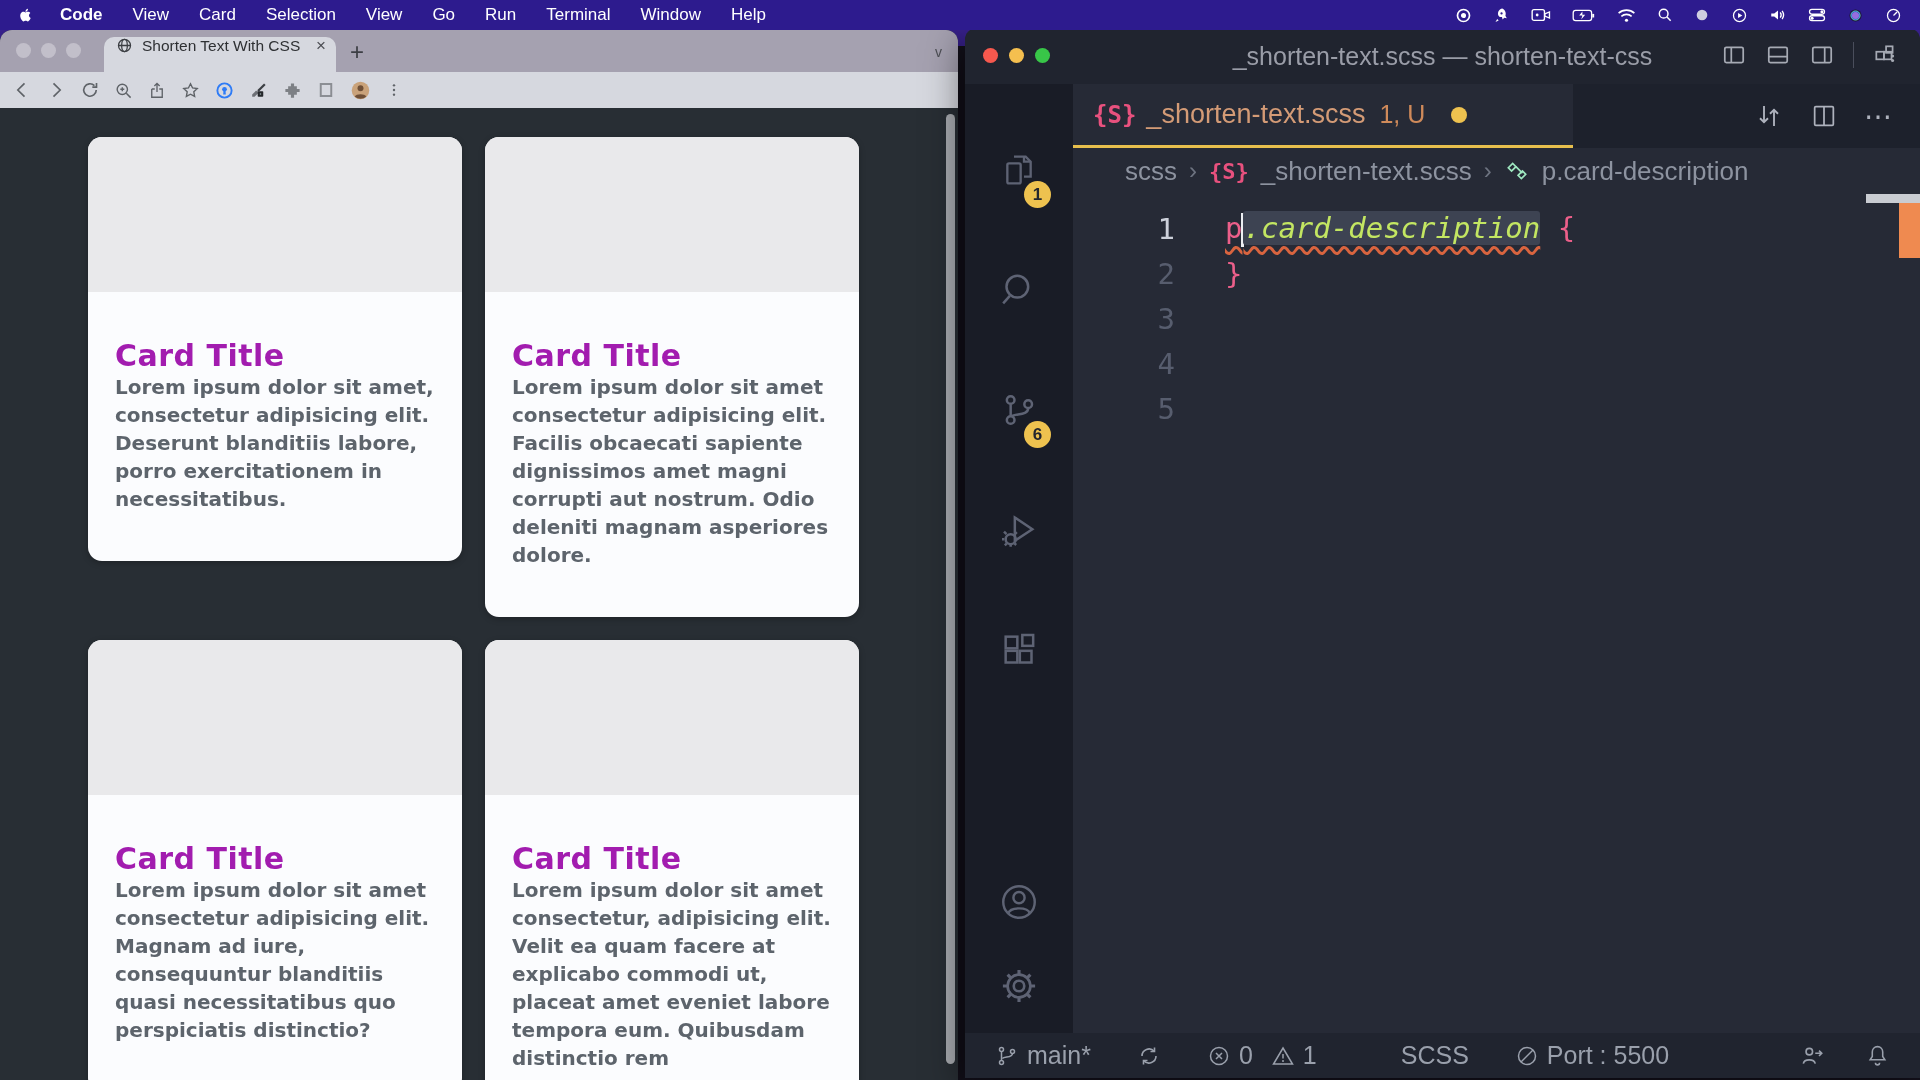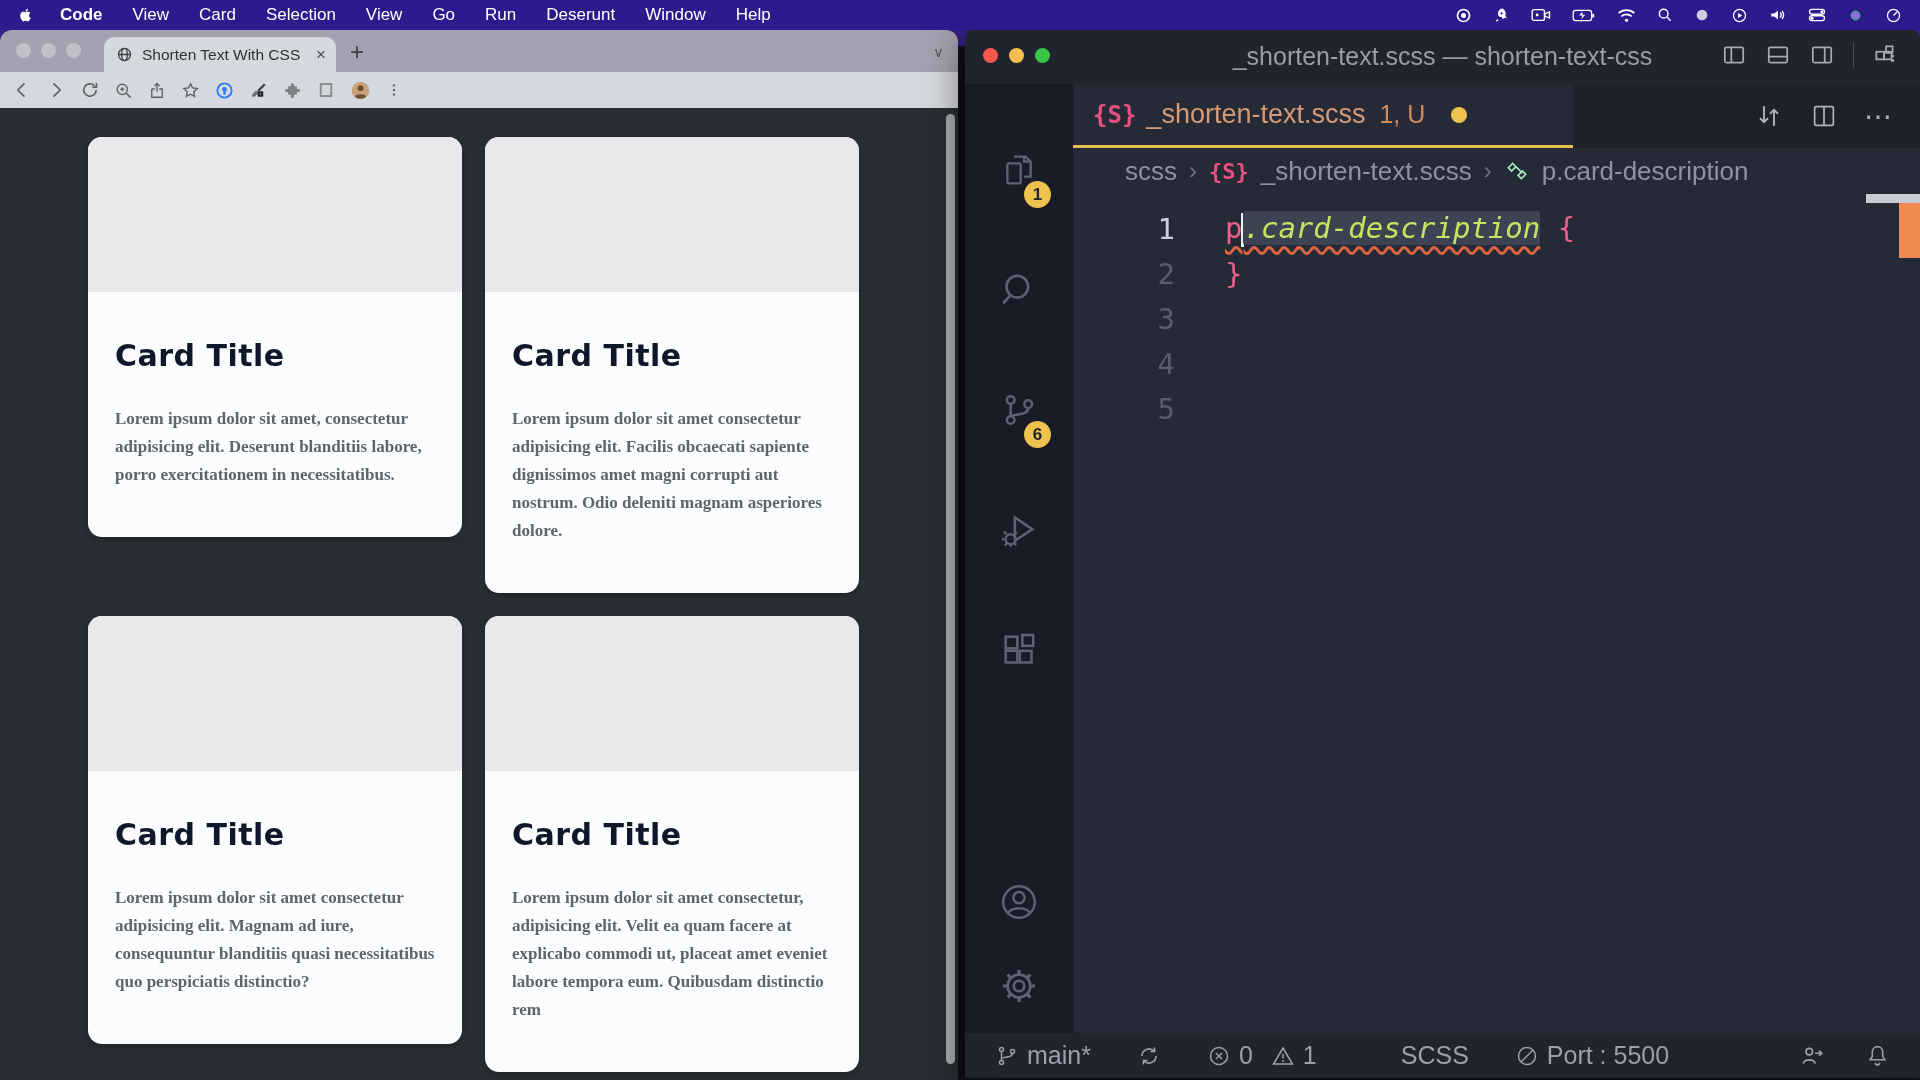--- a/index.html
+++ b/index.html
@@ -16,40 +16,40 @@
   .menubar .sicons { display:flex; align-items:center; gap:21px; }
   .desktop-strip { position:absolute; left:0; top:30px; width:1920px; height:16px; background:#3d2499; z-index:0; }
 
   
   .chrome { position:absolute; left:0; top:30px; width:958px; height:1050px; z-index:10;
     border-radius:12px 12px 0 0; overflow:hidden; background:#282e34; box-shadow:0 10px 40px rgba(0,0,0,.55); }
   .tabstrip { height:42px; background:#a5a1b0; display:flex; align-items:flex-end; padding-left:16px; position:relative; }
   .lights { display:flex; gap:10px; position:absolute; left:16px; top:13px; }
   .lights .dot { width:15px; height:15px; border-radius:50%; background:#c2bfca; }
   .btab { margin-left:88px; width:232px; height:35px; background:#d6d8df; border-radius:10px 10px 0 0;
-    display:flex; align-items:center; padding:0 10px 0 12px; gap:9px; }
+    display:flex; align-items:flex-start; padding:0 10px 0 12px; gap:9px; }
   .btab .ttl { font-size:15.5px; color:#2e3033; white-space:nowrap; overflow:hidden; flex:1; }
   .btab .closex { color:#4c4e54; font-size:17px; line-height:1; }
   .newtab { color:#3c3e44; font-size:24px; font-weight:normal; margin:0 0 6px 14px; }
   .tsp { flex:1; }
   .tchev { color:#4c4e54; font-size:14px; margin:0 16px 12px 0; }
   .toolbar { height:36px; background:#d6d8df; display:flex; align-items:center; padding:0 12px; gap:14px; }
   .navic { color:#5f6368; }
   .urlpill { flex:1; height:29px; background:#fdfdfe; border-radius:15px; display:flex; align-items:center;
     padding:0 14px; gap:9px; margin:0 6px; }
   .urlpill .url { font-size:17px; color:#202124; }
   .tb-right { display:flex; align-items:center; gap:15px; color:#5f6368; }
   .viewport { position:relative; height:972px; background:#282e34; overflow:hidden; }
   .cards { position:absolute; left:88px; top:29px; width:771px; display:grid;
     grid-template-columns:374px 374px; column-gap:23px; row-gap:23px; align-items:start; }
   .card { background:#fbfcfe; border-radius:14px; overflow:hidden; box-shadow:0 2px 6px rgba(0,0,0,.25); }
   .card-img { height:155px; background:#e9e9eb; }
   .card-body { padding:46px 27px 48px 27px; font-family:"DejaVu Sans", sans-serif; }
-  .card-title { font-size:30px; font-weight:bold; color:#0f172a; letter-spacing:.5px; }
-  .card-text { margin-top:32px; font-size:17px; line-height:28px; font-weight:bold; color:#5d646c;font-family:Liberation Serif, serif; }
+  .card-title { font-size:30px; font-weight:bold; color:#a21caf; letter-spacing:.5px; }
+  .card-text { font-size:20px; line-height:28px; font-weight:bold; color:#5d646c; }
   .vscroll { position:absolute; right:3px; top:6px; width:9px; height:950px; border-radius:5px; background:#a7aaaf; }
 
   
   .vscode { position:absolute; left:965px; top:28px; width:955px; height:1050px; z-index:10;
     border-radius:12px 12px 0 0; overflow:hidden; background:#262a36; display:flex; flex-direction:column;
     box-shadow:0 10px 40px rgba(0,0,0,.55); color:#9aa0ac; }
   .titlebar { height:56px; background:#20242f; position:relative; display:flex; align-items:center; justify-content:center; flex:none; }
   .vlights { position:absolute; left:18px; top:20px; display:flex; gap:11px; }
   .vlights .dot { width:15px; height:15px; border-radius:50%; }
   .vtitle { font-size:25px; color:#9a9da8; }
@@ -105,21 +105,21 @@
         <path d="M16.4 12.8c0-2.4 2-3.6 2.1-3.7-1.1-1.7-2.9-1.9-3.5-1.9-1.5-.2-2.9.9-3.7.9-.8 0-1.9-.9-3.2-.9-1.6 0-3.1 1-4 2.4-1.7 2.9-.4 7.2 1.2 9.6.8 1.2 1.8 2.5 3 2.4 1.2 0 1.7-.8 3.2-.8 1.5 0 1.9.8 3.2.8 1.3 0 2.2-1.2 3-2.4.9-1.4 1.3-2.7 1.3-2.8-.1 0-2.6-1-2.6-3.6zM14 5.6c.7-.8 1.1-1.9 1-3-1 0-2.1.6-2.8 1.4-.6.7-1.2 1.9-1 3 1.1.1 2.2-.6 2.8-1.4z"></path>
       </svg>
   </span>
   <span class="mitem bold">Code</span>
   <span class="mitem">View</span>
   <span class="mitem">Card</span>
   <span class="mitem">Selection</span>
   <span class="mitem">View</span>
   <span class="mitem">Go</span>
   <span class="mitem">Run</span>
-  <span class="mitem">Deserunt</span>
+  <span class="mitem">Terminal</span>
   <span class="mitem">Window</span>
   <span class="mitem">Help</span>
   <span class="mspacer"></span>
   <span class="sicons">
     <span>
         <svg width="17" height="17" viewBox="0 0 24 24" fill="none" stroke="#fff" stroke-width="2.4">
           <circle cx="12" cy="12" r="8.5"></circle>
           <circle cx="12" cy="12" r="2.4" fill="#fff"></circle>
         </svg>
       </span>

